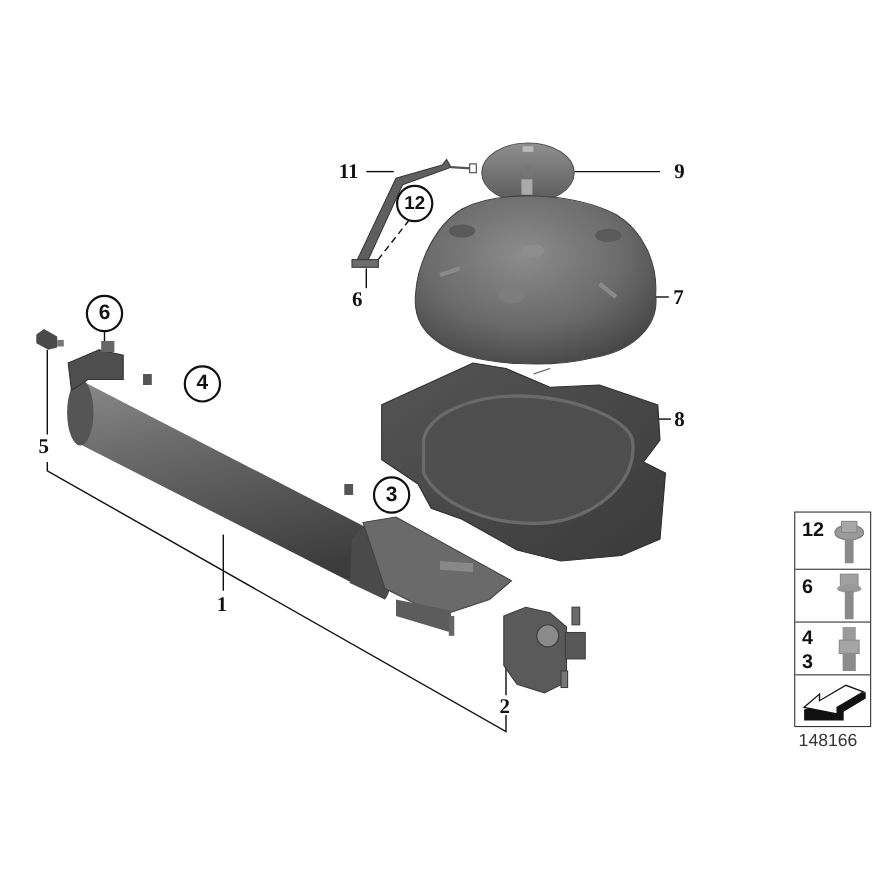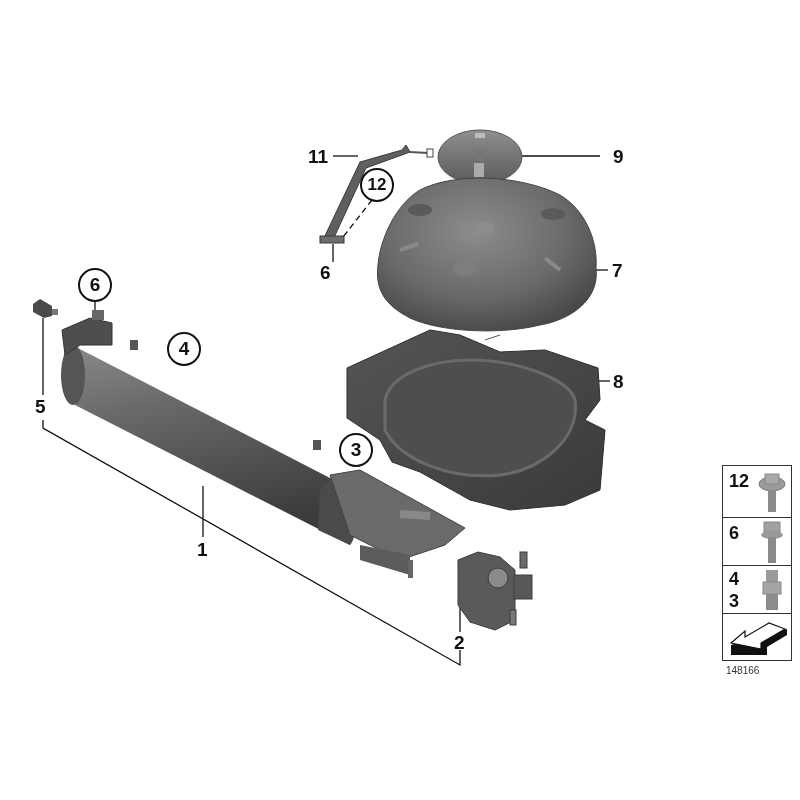--- a/index.html
+++ b/index.html
@@ -1,25 +1,25 @@
 <!DOCTYPE html>
 <html><head>
 <meta charset="utf-8">
 <style>
   html, body { margin:0; padding:0; background:#ffffff; }
   body { width:800px; height:800px; position:relative; overflow:hidden; font-family:"Liberation Sans", sans-serif; }
   svg.diagram { position:absolute; left:0; top:0; width:800px; height:800px; }
-  .label { position:absolute; font-weight:bold; font-size:19px; color:#111; line-height:1; font-family:Liberation Sans, sans-serif;text-align:center; }
+  .label { position:absolute; font-weight:bold; font-size:19px; color:#111; line-height:1; font-family:Liberation Serif, serif;text-align:center; }
   .circ { position:absolute; width:34px; height:34px; border:2px solid #111; border-radius:50%; box-sizing:border-box; display:flex; align-items:center; justify-content:center; font-weight:bold; font-size:19px; color:#111; background:#fff; }
   .legend { position:absolute; left:722px; top:465px; width:70px; border:1.5px solid #333; box-sizing:border-box; background:#fff; }
   .legend .cell { position:relative; border-bottom:1.5px solid #333; box-sizing:border-box; }
   .legend .cell:last-child { border-bottom:none; }
   .legend .num { position:absolute; left:6px; font-weight:bold; font-size:18px; color:#111; }
   .legend svg { position:absolute; }
-  .catalog { position:absolute; left:726px; top:665px; font-size:10px; color:#333; }
+  .catalog { position:absolute; left:726px; top:665px; font-size:16px; color:#333; }
 </style>
 </head>
 <body>
 
 <svg class="diagram" viewBox="0 0 800 800" xmlns="http://www.w3.org/2000/svg">
   <defs>
     <linearGradient id="tubeG" x1="0" y1="0" x2="0.3" y2="1">
       <stop offset="0" stop-color="#8a8a8a"></stop>
       <stop offset="0.35" stop-color="#6a6a6a"></stop>
       <stop offset="1" stop-color="#3c3c3c"></stop>

